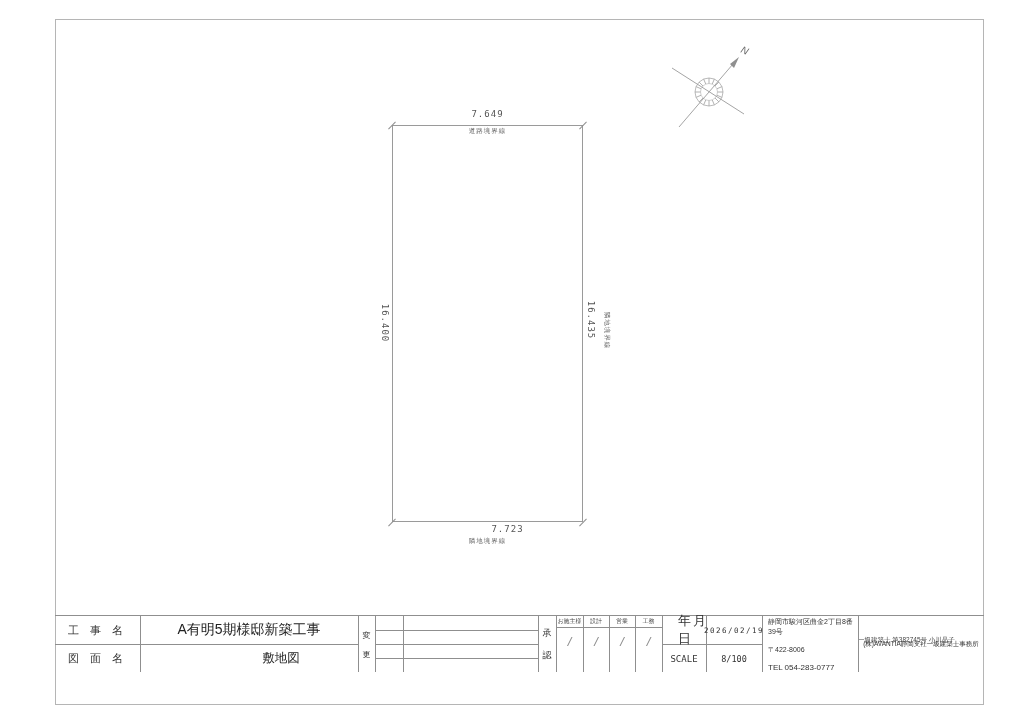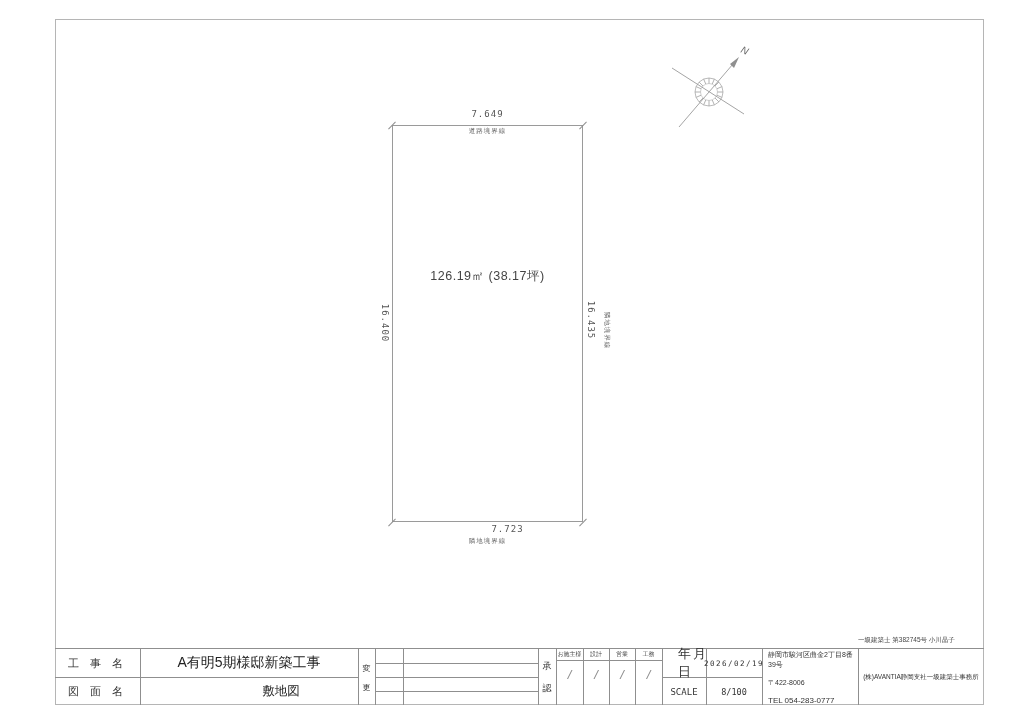--- a/index.html
+++ b/index.html
@@ -12,21 +12,21 @@
   .plot-rect{position:absolute;left:392px;top:125px;width:191px;height:397px;
              border:1px solid #9a9a9a;box-sizing:border-box;}
   .tick{position:absolute;width:10px;height:1px;background:#8f8f8f;transform:rotate(-45deg);}
   .dim{position:absolute;font-family:"DejaVu Sans Mono",monospace;font-size:9px;color:#555;
        text-align:center;letter-spacing:1px;}
   .blabel{position:absolute;font-size:6.5px;color:#666;text-align:center;letter-spacing:1px;}
   .vrot{transform:rotate(90deg);transform-origin:center;}
   .area-text{position:absolute;left:377px;top:268px;width:221px;text-align:center;
              font-size:12.5px;color:#444;letter-spacing:0.5px;}
   
-  .tb{position:absolute;left:55px;top:648px;width:929px;height:57px;
+  .tb{position:absolute;left:55px;top:615px;width:929px;height:57px;
       border-top:1px solid #8f8f8f;box-sizing:border-box;}
   .vline{position:absolute;top:0;width:1px;height:100%;background:#8f8f8f;}
   .hline{position:absolute;height:1px;background:#8f8f8f;}
   .cell{position:absolute;display:flex;align-items:center;justify-content:center;
         box-sizing:border-box;color:#333;}
   .stack{flex-direction:column;}
   .lbl{font-size:11px;letter-spacing:4px;color:#333;}
   .proj{font-size:14px;color:#222;}
   .dwg{font-size:12.5px;color:#222;}
   .tiny{font-size:6px;color:#444;}
@@ -79,21 +79,20 @@
   <div class="dim" style="left:392px;top:109px;width:191px;">7.649</div>
   <div class="blabel" style="left:392px;top:127px;width:191px;">道路境界線</div>
 
   <div class="dim" style="left:412px;top:524px;width:191px;text-align:center;">7.723</div>
   <div class="blabel" style="left:392px;top:537px;width:191px;">隣地境界線</div>
 
   <div class="dim vrot" style="left:354px;top:317px;width:60px;height:12px;">16.400</div>
   <div class="dim vrot" style="left:560px;top:314px;width:60px;height:12px;">16.435</div>
   <div class="blabel vrot" style="left:574px;top:325px;width:62px;height:11px;">隣地境界線</div>
 
-  <div class="area-text">126.19㎡ (38.17坪)</div>
 
   <div class="license">一級建築士 第382745号 小川晶子</div>
 
   <div class="tb">
 
     <div class="vline" style="left:85px;"></div>
     <div class="vline" style="left:303px;"></div>
     <div class="vline" style="left:320px;"></div>
     <div class="vline" style="left:348px;"></div>
     <div class="vline" style="left:483px;"></div>

